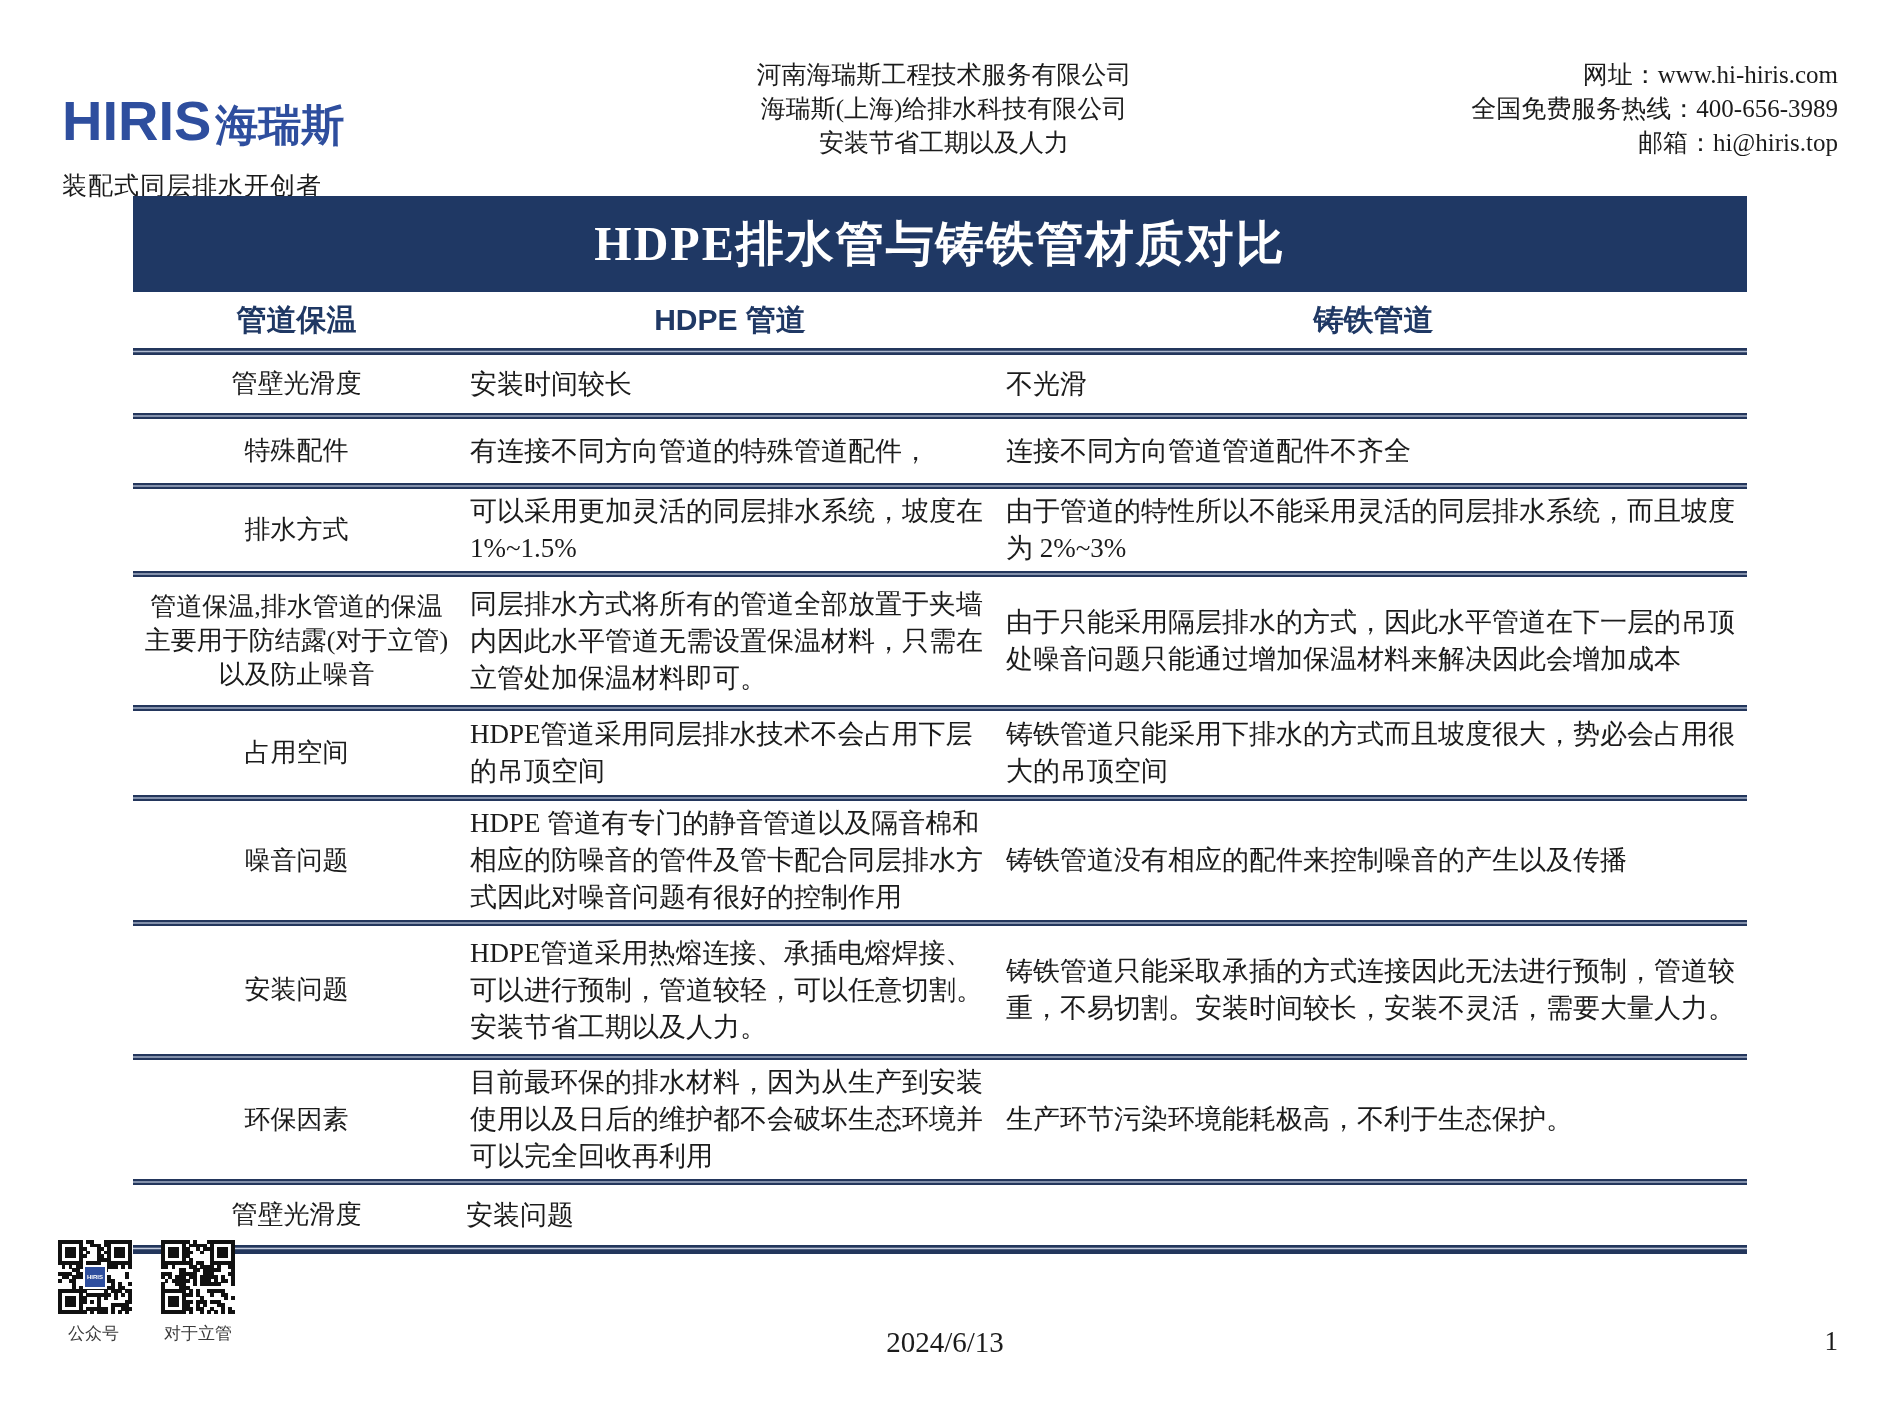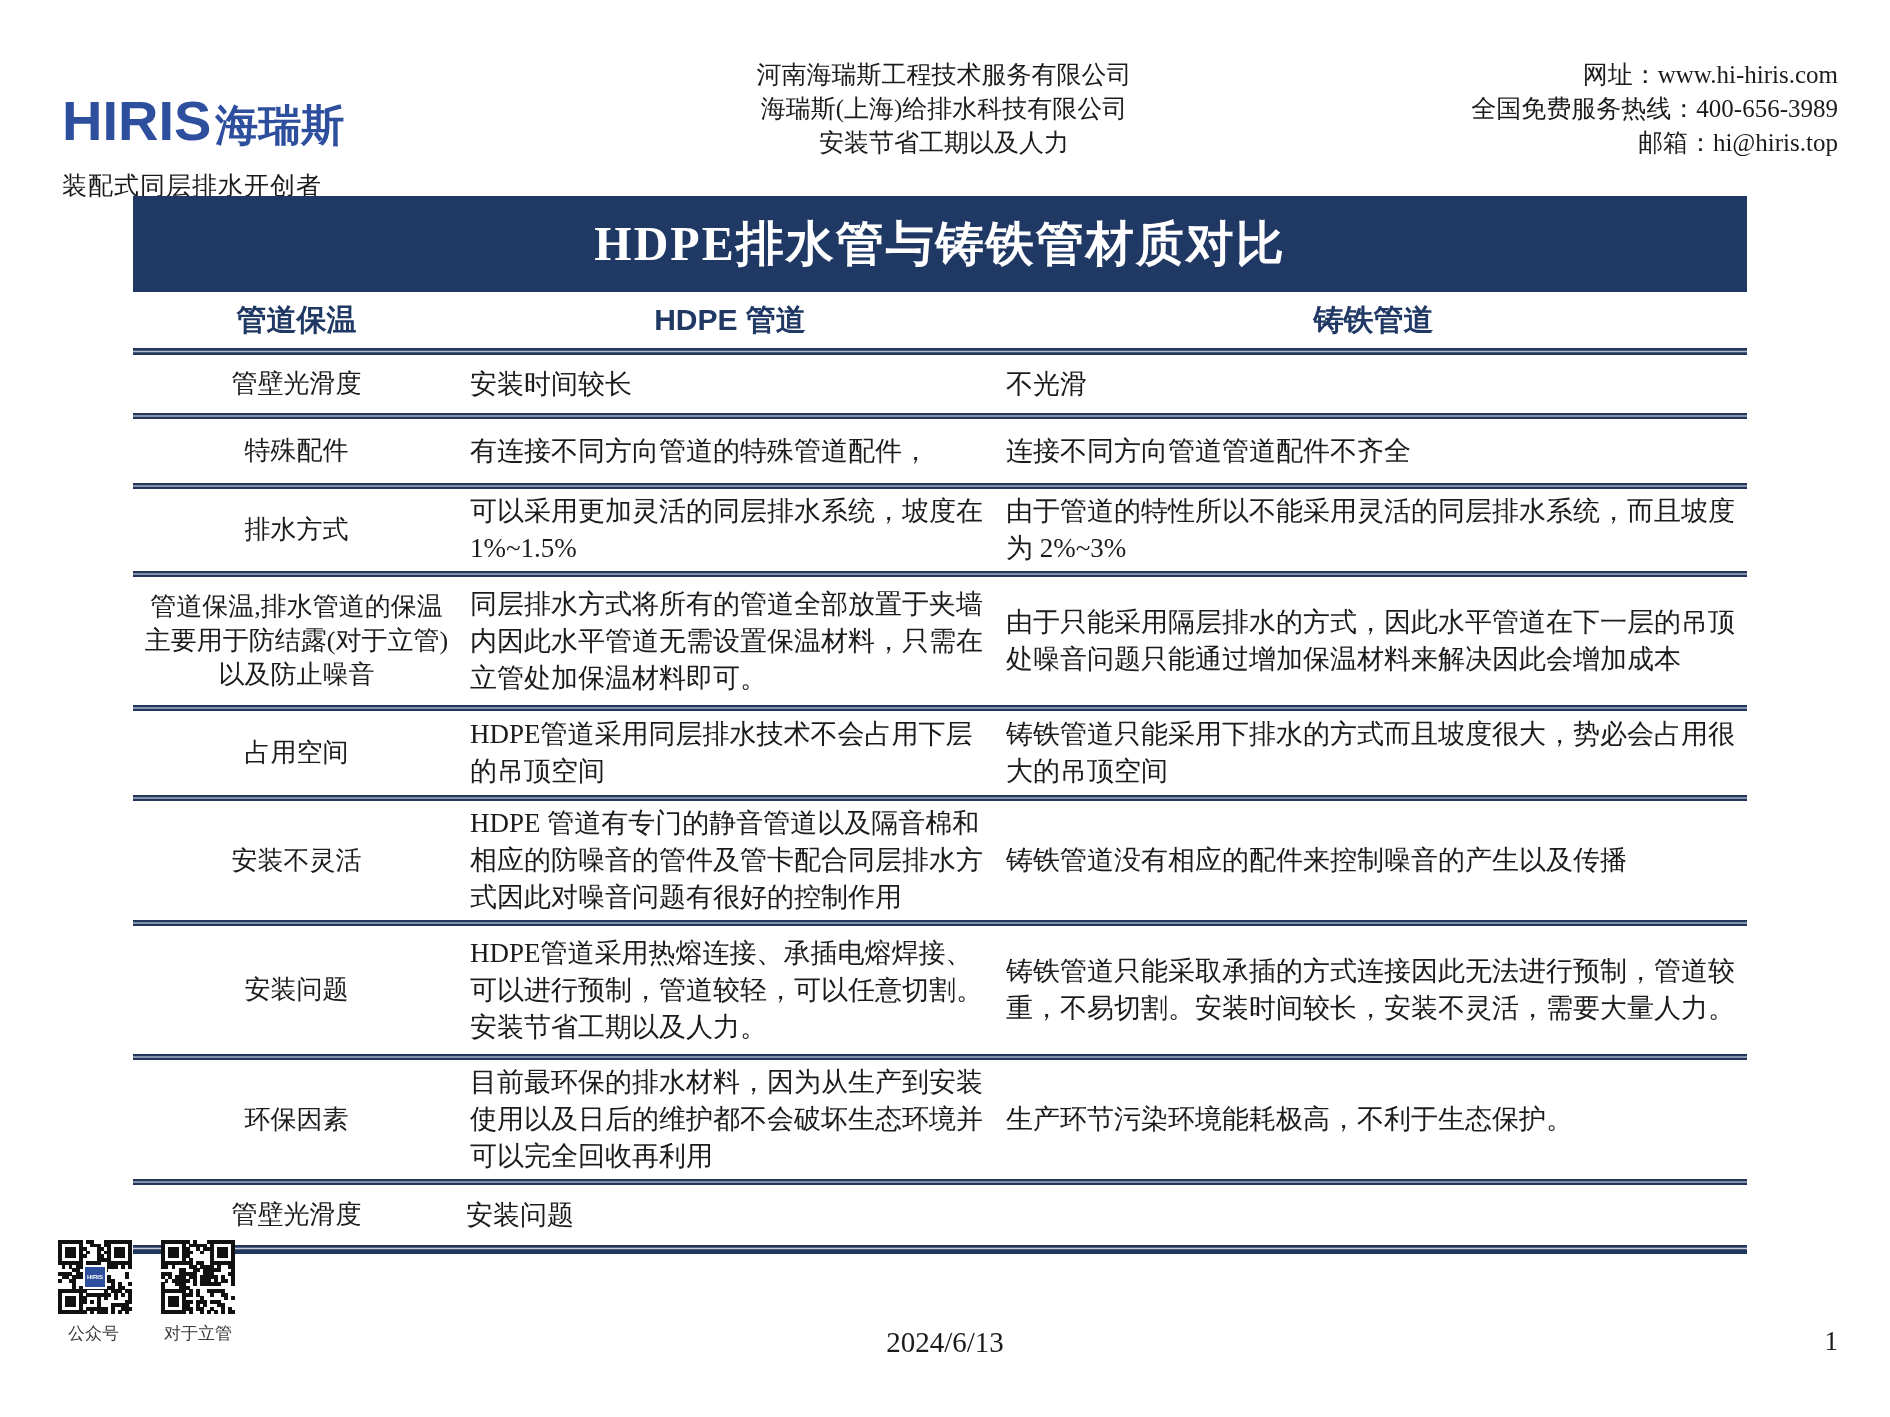--- a/index.html
+++ b/index.html
@@ -109,21 +109,21 @@
   <div class="rule"></div>
 
   <div class="trow r5">
     <div class="c1">占用空间</div>
     <div class="c2">HDPE管道采用同层排水技术不会占用下层的吊顶空间</div>
     <div class="c3">铸铁管道只能采用下排水的方式而且坡度很大，势必会占用很大的吊顶空间</div>
   </div>
   <div class="rule"></div>
 
   <div class="trow r6">
-    <div class="c1">安装不灵活</div>
+    <div class="c1">噪音问题</div>
     <div class="c2">HDPE 管道有专门的静音管道以及隔音棉和相应的防噪音的管件及管卡配合同层排水方式因此对噪音问题有很好的控制作用</div>
     <div class="c3">铸铁管道没有相应的配件来控制噪音的产生以及传播</div>
   </div>
   <div class="rule"></div>
 
   <div class="trow r7">
     <div class="c1">安装问题</div>
     <div class="c2">HDPE管道采用热熔连接、承插电熔焊接、可以进行预制，管道较轻，可以任意切割。安装节省工期以及人力。</div>
     <div class="c3">铸铁管道只能采取承插的方式连接因此无法进行预制，管道较重，不易切割。安装时间较长，安装不灵活，需要大量人力。</div>
   </div>

